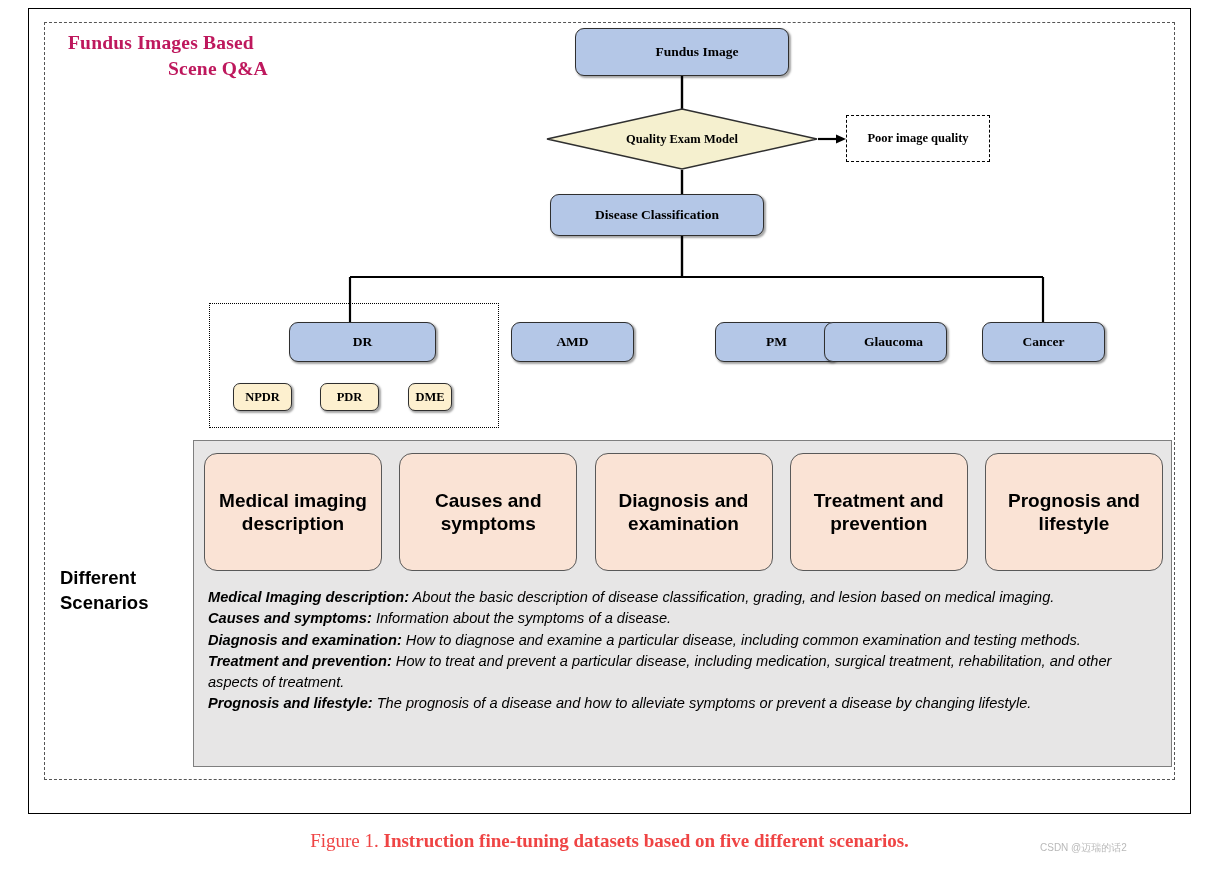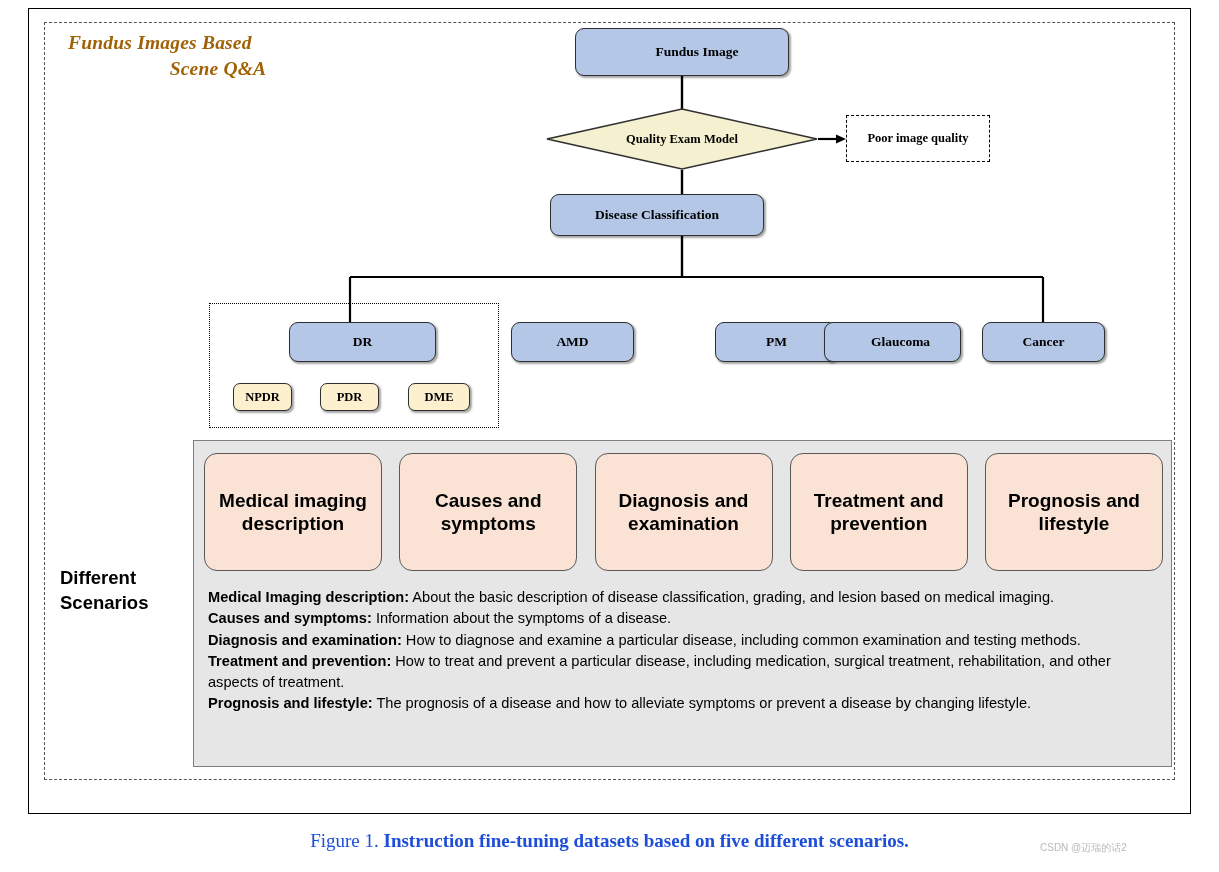--- a/index.html
+++ b/index.html
@@ -48,23 +48,22 @@
   
   .title-block {
     position: absolute;
     left: 68px;
     top: 30px;
     width: 300px;
     font-family: "Liberation Serif", serif;
     font-weight: bold;
     font-size: 19.5px;
     line-height: 1.32;
-    color: #a16207;
+    color: #be185d;
     text-align: center;
-    font-style: italic;
   }
   .title-line1 { display: block; text-align: left; letter-spacing: .2px;}
   .title-line2 { display: block; text-align: center; letter-spacing: .2px;}
 
   .scenarios-label {
     position: absolute;
     left: 60px;
     top: 566px;
     width: 150px;
     font-family: "Liberation Sans", sans-serif;
@@ -217,33 +216,33 @@
   .desc-block {
     position: absolute;
     left: 14px;
     top: 146px;
     width: 950px;
     font-family: "Liberation Sans", sans-serif;
     font-size: 14.6px;
     line-height: 1.46;
     color: #000;
   }
-  .desc-line { margin: 0 0 0 0; }
+  .desc-line { margin: 0 0 0 0; font-style: italic; }
   .desc-line b { font-weight: bold; }
 
   
   .caption {
     position: absolute;
     left: 0;
     top: 830px;
     width: 1219px;
     text-align: center;
     font-family: "Liberation Serif", serif;
     font-size: 19px;
-    color: #1d4ed8;
+    color: #ef4444;
   }
   .caption .cap-num { font-weight: normal; }
   .caption .cap-text { font-weight: bold; }
 
   .watermark {
     position: absolute;
     left: 1040px;
     top: 841px;
     font-family: "Liberation Sans", sans-serif;
     font-size: 10px;
@@ -298,26 +297,26 @@
 
   <div class="dashed-box">Poor image quality</div>
 
   <div class="flow-box" style="left:550px; top:194px; width:214px; height:42px;">Disease Classification</div>
 
   <div class="dr-group"></div>
 
   <div class="flow-box" style="left:289px; top:322px; width:147px; height:40px;">DR</div>
   <div class="flow-box" style="left:511px; top:322px; width:123px; height:40px;">AMD</div>
   <div class="flow-box" style="left:667px; top:322px; width:123px; height:40px;margin-left:48px;">PM</div>
-  <div class="flow-box" style="left:824px; top:322px; width:137px; height:40px;padding-left:16px;">Glaucoma</div>
+  <div class="flow-box" style="left:824px; top:322px; width:123px; height:40px;padding-left:16px;">Glaucoma</div>
   <div class="flow-box" style="left:982px; top:322px; width:123px; height:40px;">Cancer</div>
 
   <div class="sub-box" style="left:233px; top:383px; width:59px; height:28px;">NPDR</div>
   <div class="sub-box" style="left:320px; top:383px; width:59px; height:28px;">PDR</div>
-  <div class="sub-box" style="left:408px; top:383px; width:62px; height:28px;">DME</div>
+  <div class="sub-box" style="left:408px; top:383px; width:44px; height:28px;">DME</div>
 
   <div class="scenario-panel">
 
     <div class="card-row">
       <div class="scenario-card">Medical imaging description</div>
       <div class="scenario-card">Causes and symptoms</div>
       <div class="scenario-card">Diagnosis and examination</div>
       <div class="scenario-card">Treatment and prevention</div>
       <div class="scenario-card">Prognosis and lifestyle</div>
     </div>

